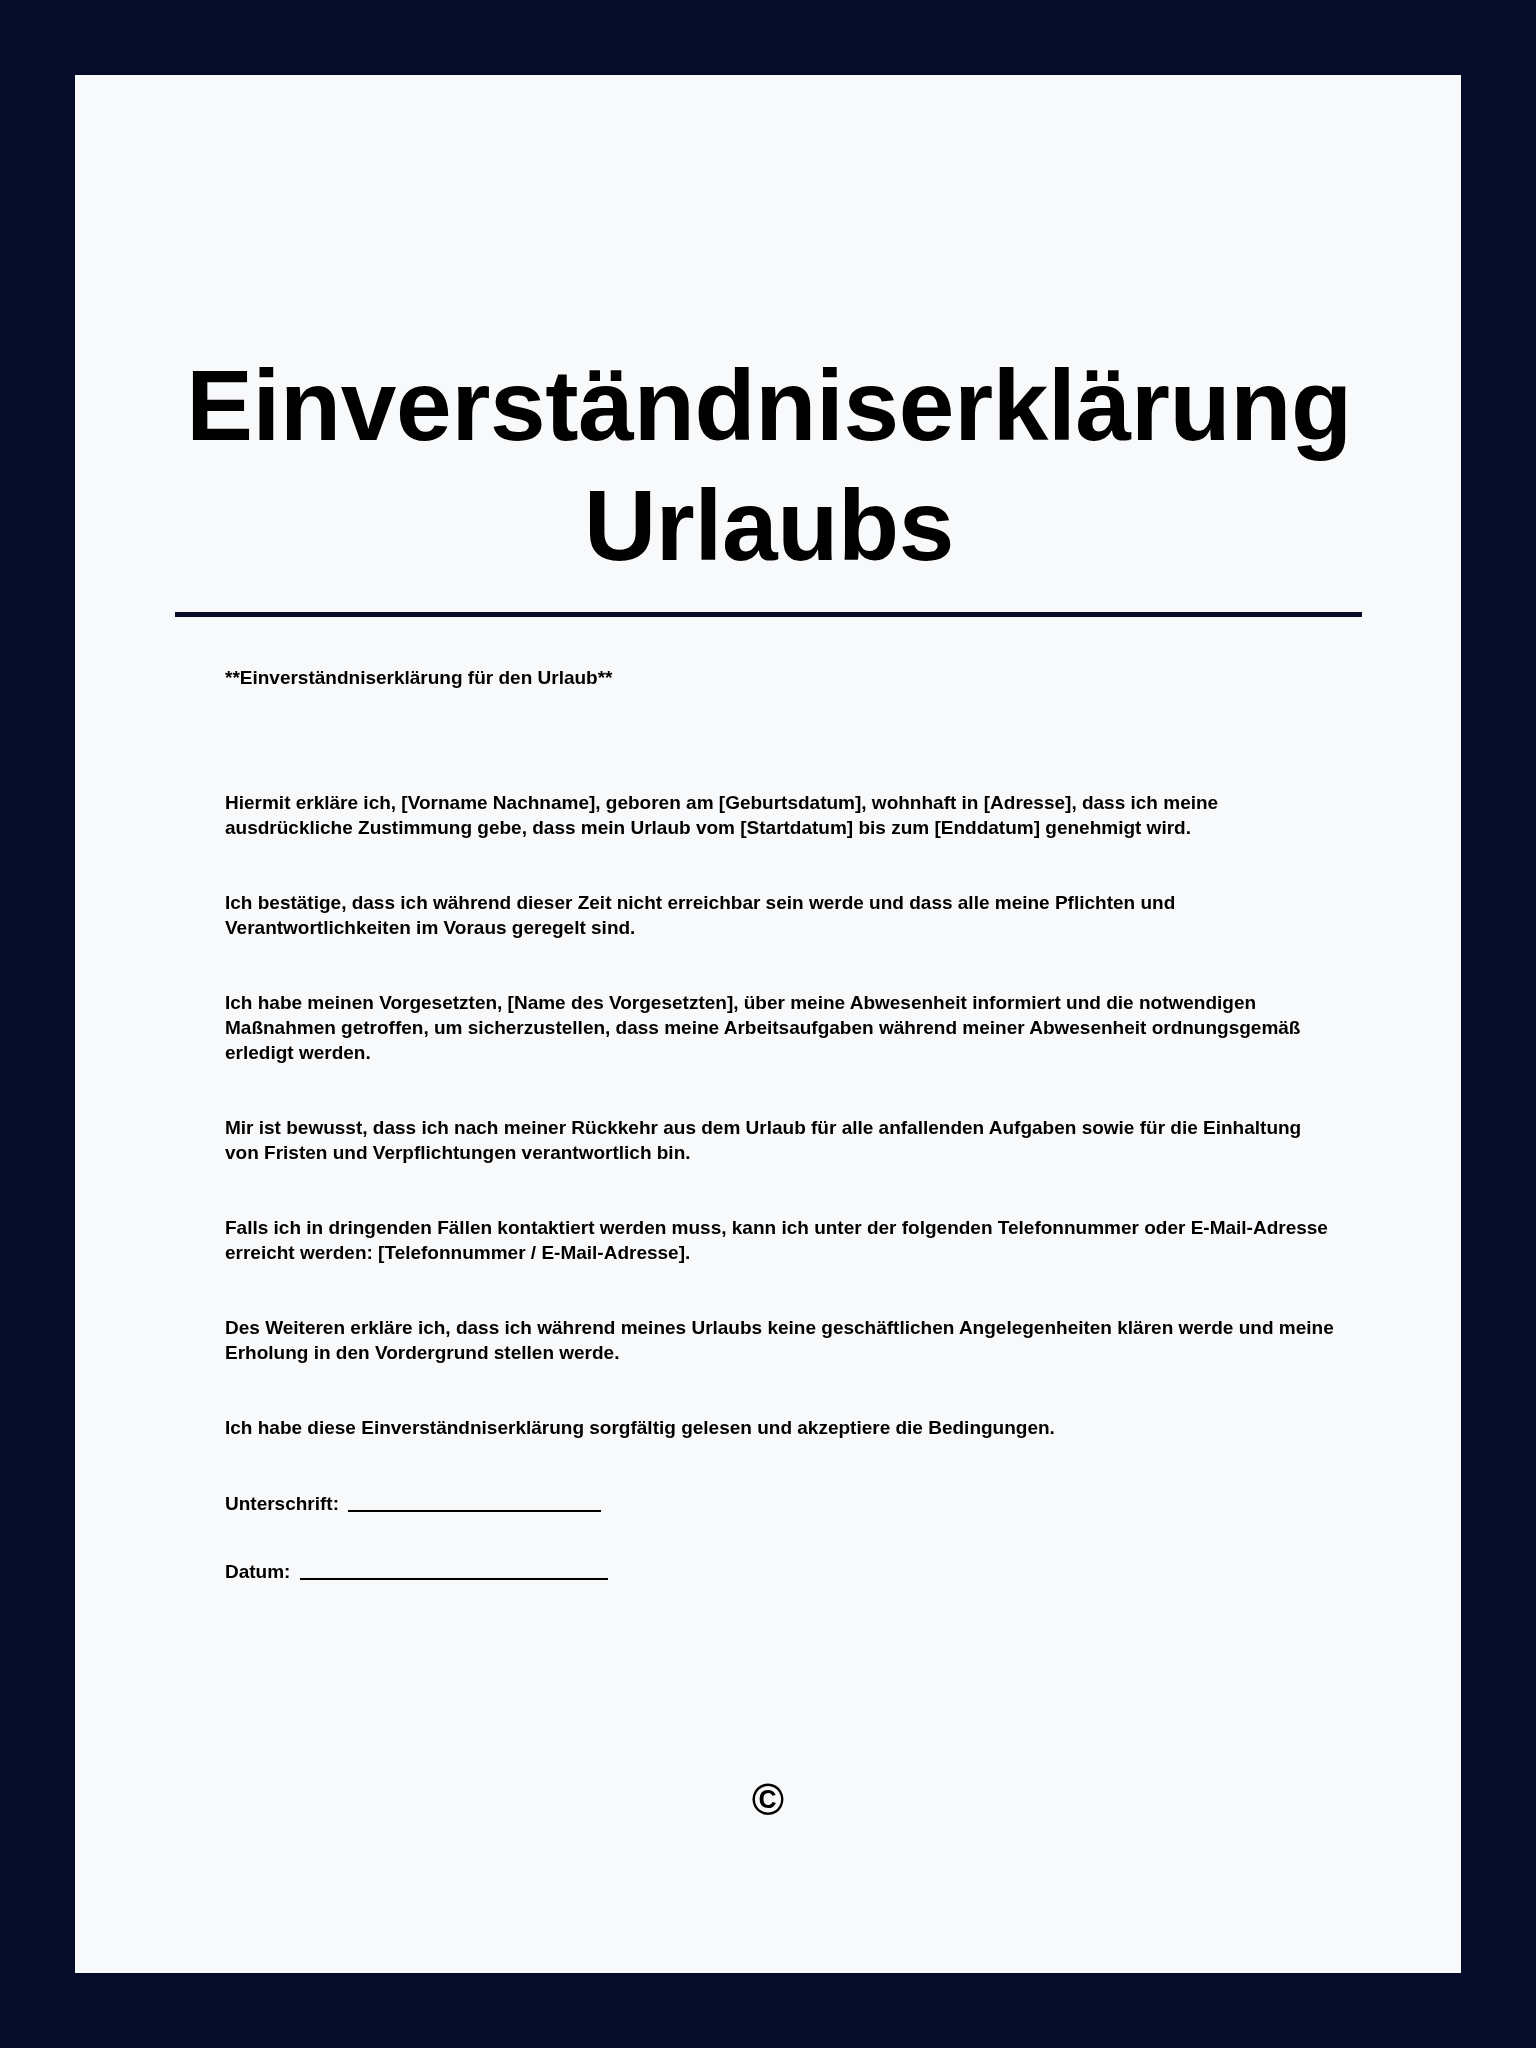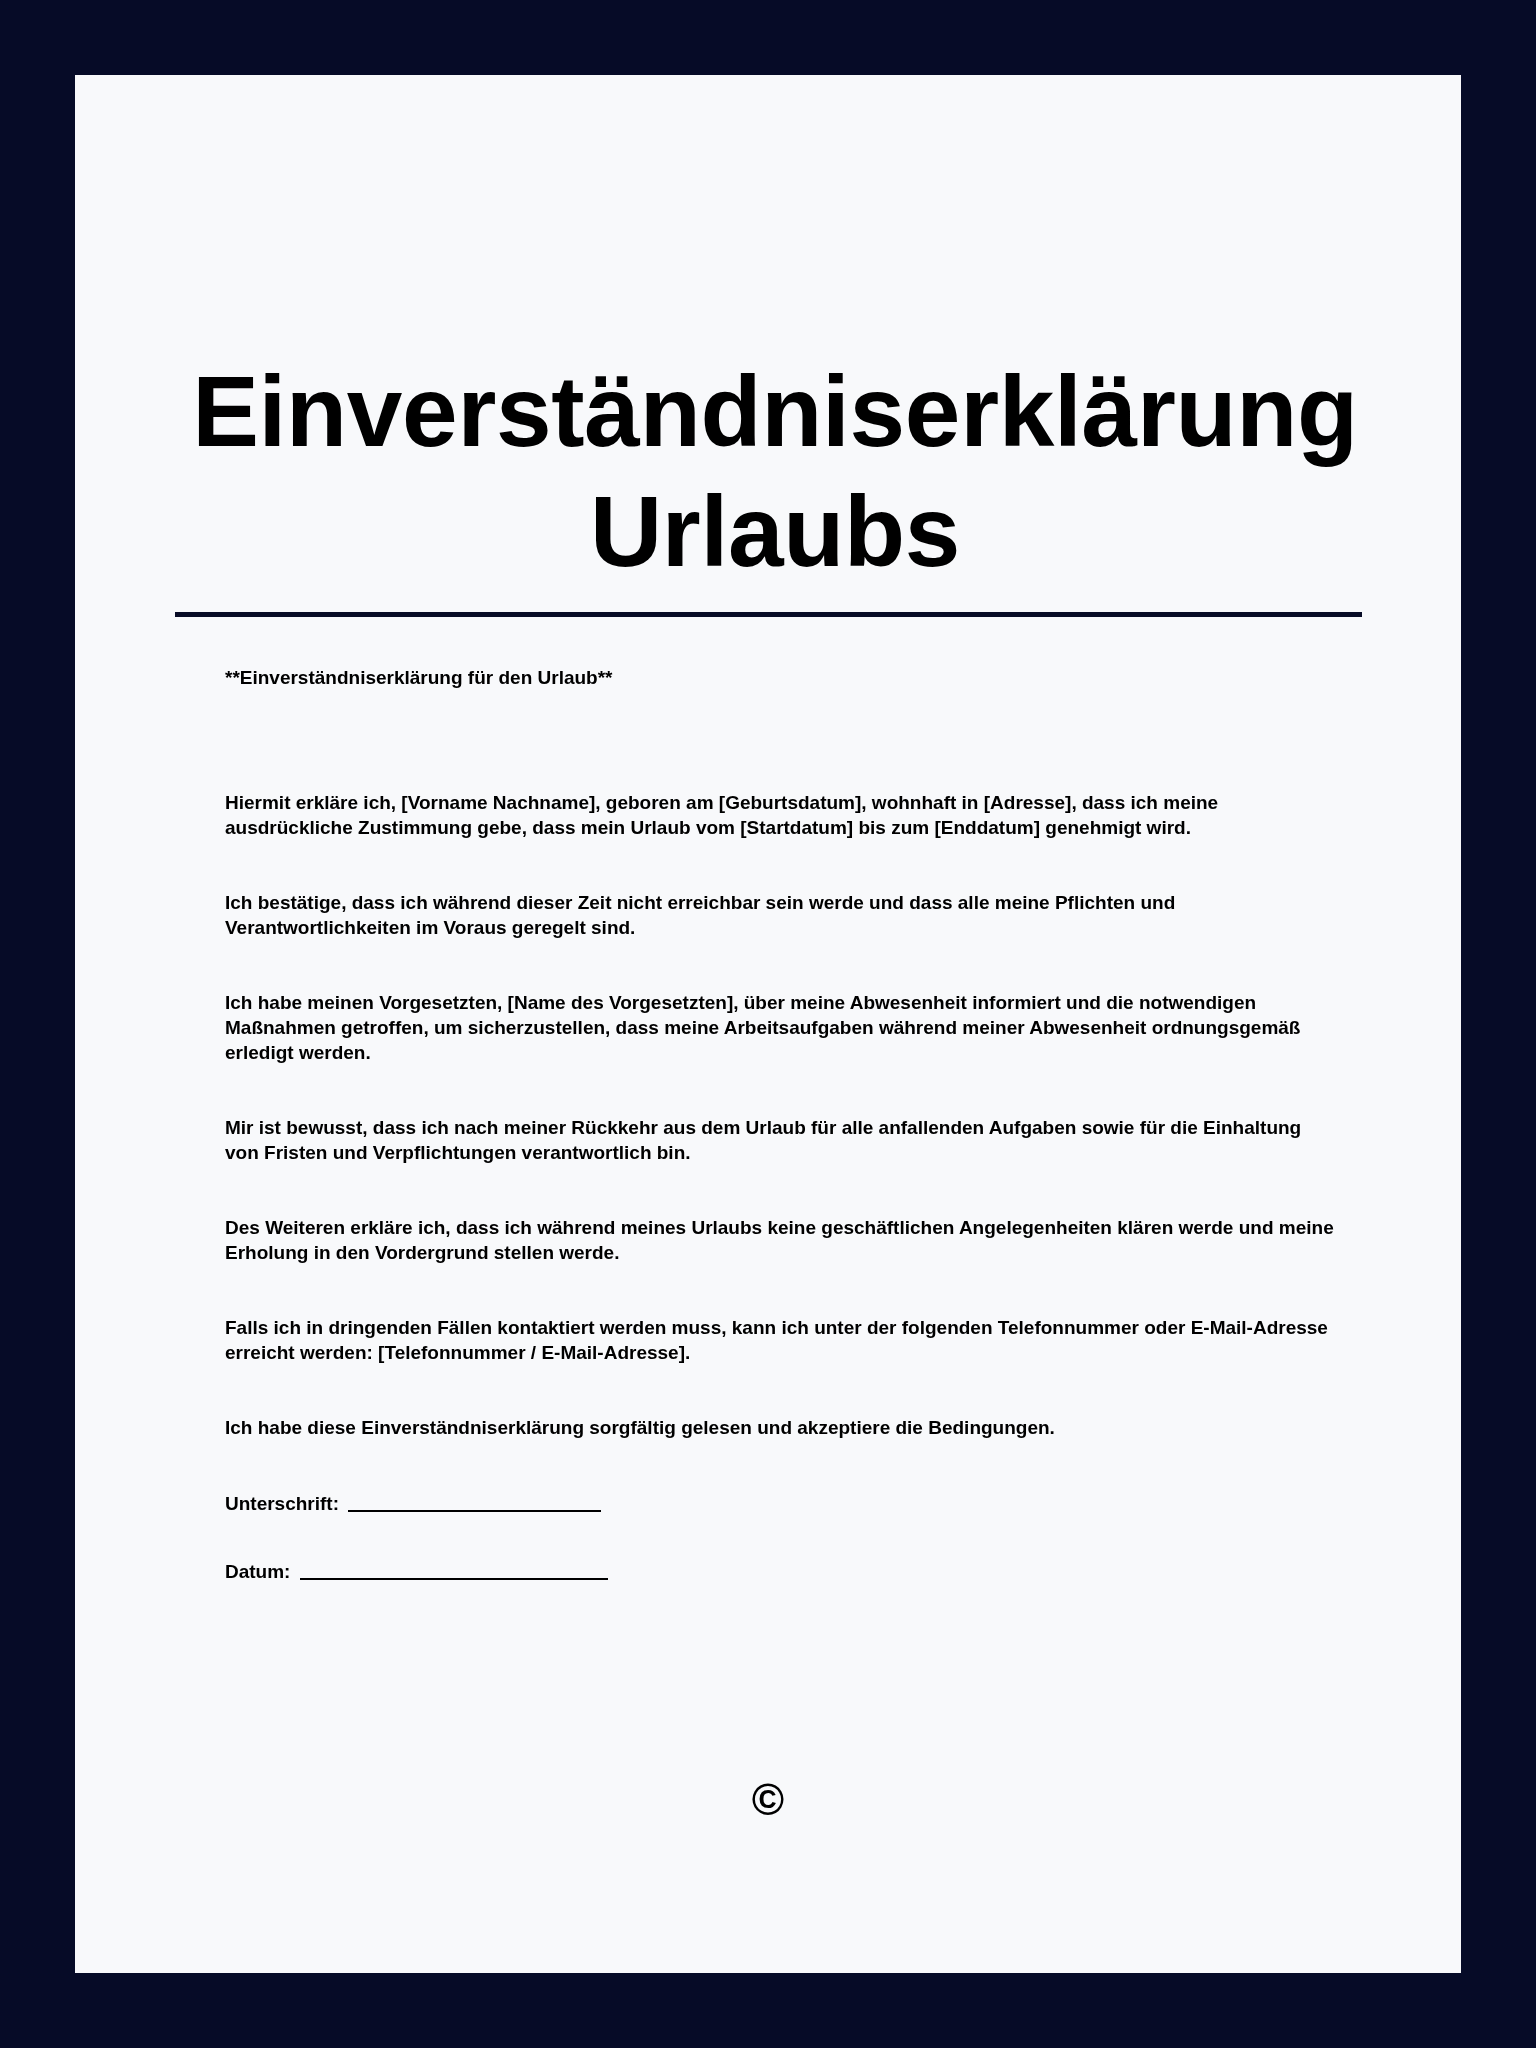--- a/index.html
+++ b/index.html
@@ -21,21 +21,21 @@
     top: 75px;
     width: 1386px;
     height: 1898px;
     background: #f8f9fb;
   }
   .title {
     position: absolute;
     left: 0;
     top: 269px;
     width: 1386px;
-    margin: 7px;
+    margin: 1px;
     text-align: center;
     font-weight: bold;
     font-size: 100px;
     line-height: 120px;
     letter-spacing: -0.3px;
   }
   .title span { display: block; }
   .rule {
     position: absolute;
     left: 100px;
@@ -95,22 +95,22 @@
   </h1>
 
   <div class="rule"></div>
 
   <div class="content">
     <p class="doc-heading">**Einverständniserklärung für den Urlaub**</p>
     <p>Hiermit erkläre ich, [Vorname Nachname], geboren am [Geburtsdatum], wohnhaft in [Adresse], dass ich meine ausdrückliche Zustimmung gebe, dass mein Urlaub vom [Startdatum] bis zum [Enddatum] genehmigt wird.</p>
     <p>Ich bestätige, dass ich während dieser Zeit nicht erreichbar sein werde und dass alle meine Pflichten und Verantwortlichkeiten im Voraus geregelt sind.</p>
     <p>Ich habe meinen Vorgesetzten, [Name des Vorgesetzten], über meine Abwesenheit informiert und die notwendigen Maßnahmen getroffen, um sicherzustellen, dass meine Arbeitsaufgaben während meiner Abwesenheit ordnungsgemäß erledigt werden.</p>
     <p>Mir ist bewusst, dass ich nach meiner Rückkehr aus dem Urlaub für alle anfallenden Aufgaben sowie für die Einhaltung von Fristen und Verpflichtungen verantwortlich bin.</p>
+    <p>Falls ich in dringenden Fällen kontaktiert werden muss, kann ich unter der folgenden Telefonnummer oder E-Mail-Adresse erreicht werden: [Telefonnummer / E-Mail-Adresse].</p>
     <p>Des Weiteren erkläre ich, dass ich während meines Urlaubs keine geschäftlichen Angelegenheiten klären werde und meine Erholung in den Vordergrund stellen werde.</p>
-    <p>Falls ich in dringenden Fällen kontaktiert werden muss, kann ich unter der folgenden Telefonnummer oder E-Mail-Adresse erreicht werden: [Telefonnummer / E-Mail-Adresse].</p>
     <p>Ich habe diese Einverständniserklärung sorgfältig gelesen und akzeptiere die Bedingungen.</p>
 
     <div class="sig-line">
       <span>Unterschrift:</span>
       <span class="field-line" style="width:253px; margin-left:4px;"></span>
     </div>
     <div class="sig-line last">
       <span>Datum:</span>
       <span class="field-line" style="width:308px; margin-left:4px;"></span>
     </div>

